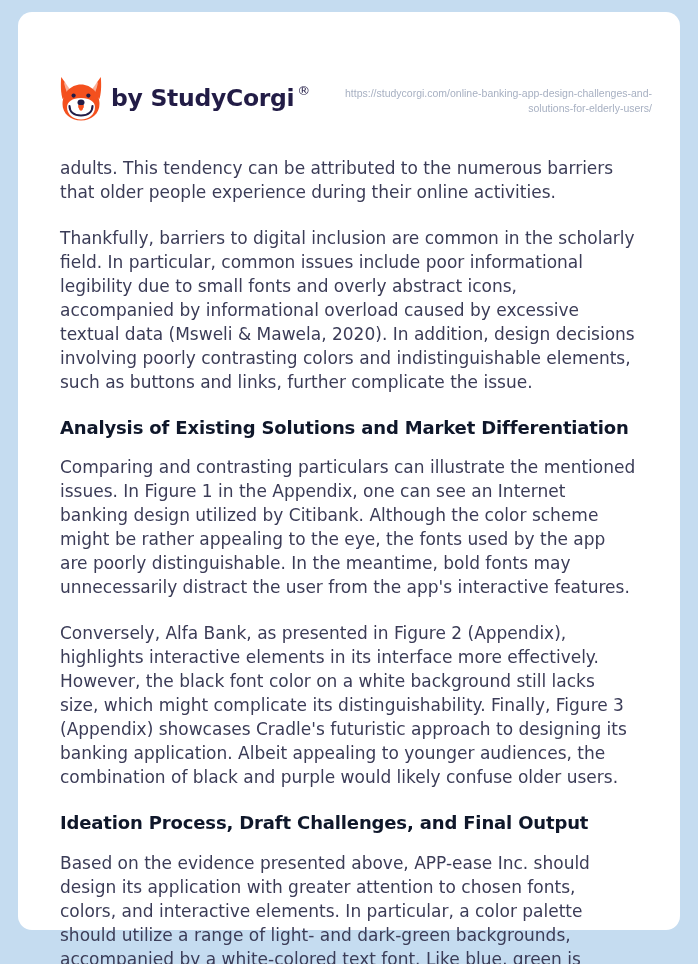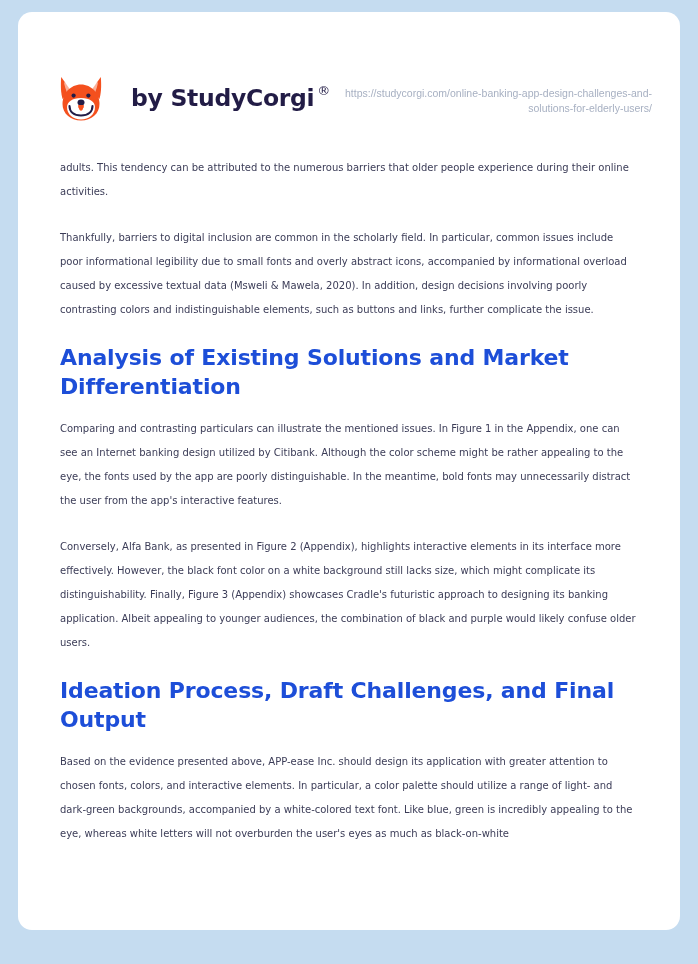--- a/index.html
+++ b/index.html
@@ -30,21 +30,21 @@
   .doc-header {
     display: flex;
     align-items: flex-start;
     justify-content: space-between;
     padding: 48px 28px 0 40px;
   }
 
   .brand {
     display: flex;
     align-items: center;
-    gap: 27px;
+    gap: 7px;
     padding-top: 14px;
   }
 
   .brand-logo {
     width: 46px;
     height: 48px;
     flex: 0 0 auto;
     display: block;
   }
 
@@ -90,33 +90,33 @@
   }
 
   
   .doc-body {
     padding: 0 44px 0 42px;
     margin-top: 34px;
   }
 
   .para {
     font-family: "DejaVu Sans", sans-serif;
-    font-size: 10px;
+    font-size: 17px;
     line-height: 24px;
     color: #3b3c57;
     margin: 0 0 22px 0;
     text-align: left;
   }
   .para.tight { margin-bottom: 15px; }
 
   .section-heading {
     font-family: "DejaVu Sans", sans-serif;
-    font-size: 22px;
+    font-size: 18px;
     font-weight: bold;
-    color: #1d4ed8;
+    color: #0f172a;
     line-height: 1.3;
     margin: 0 0 16px 0;
     letter-spacing: -0.15px;
   }
   .heading-block { margin-top: 12px; }
 </style>
 </head>
 <body>
 
 <div class="page-card">

